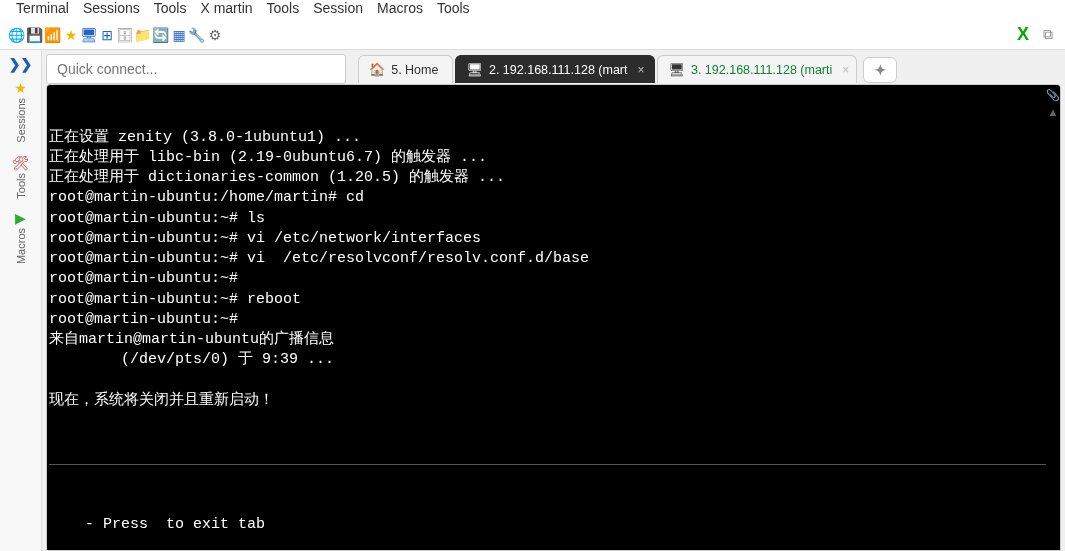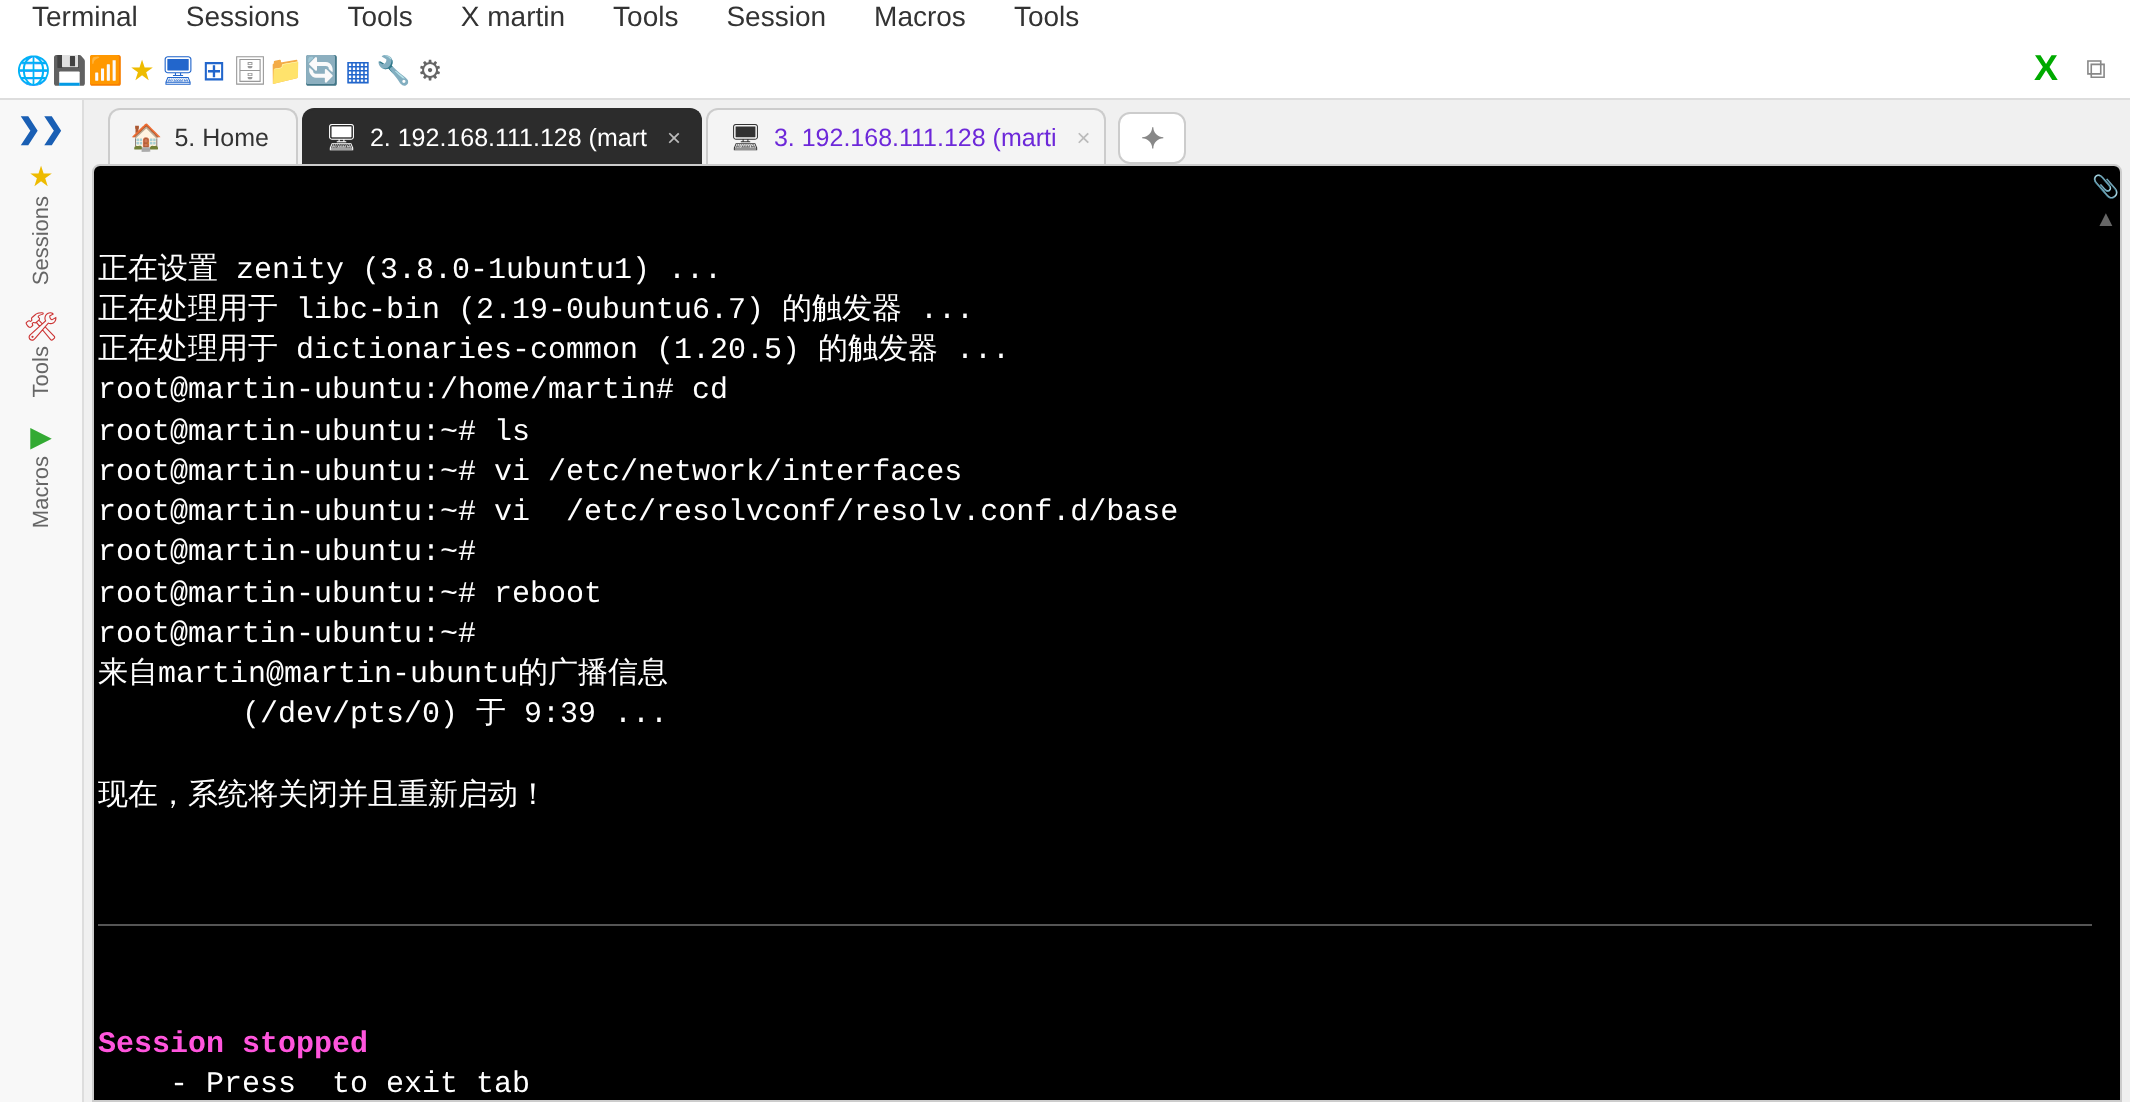--- a/index.html
+++ b/index.html
@@ -7,21 +7,21 @@
       font-family: "Segoe UI", Tahoma, sans-serif;
       font-size: 13px;
       background: #f0f0f0;
       width: 1065px;
       height: 551px;
       overflow: hidden;
       position: relative;
     }
     .menubar {
       display: flex;
-      gap: 24px;
+      gap: 14px;
       padding: 0 16px 4px;
       background: #fff;
       font-size: 14px;
       color: #333;
     }
     .menubar .menu-item { cursor: default; }
     .toolbar {
       display: flex;
       gap: 6px;
       padding: 4px 8px;
@@ -122,21 +122,21 @@
       background: #2c2c2c;
       color: #fff;
       border-color: #2c2c2c;
     }
     .tab .tab-close-x {
       font-size: 12px;
       color: #bbb;
       margin-left: 4px;
     }
     .tab-icon { font-size: 13px; }
-    .tab-red { color: #6d28d9; }
+    .tab-red { color: #15803d; }
     .newtab {
       padding: 4px 10px;
       border: 1px solid #ccc;
       border-radius: 6px;
       background: #fff;
       color: #888;
       font-size: 14px;
       font-weight: bold;
       margin-left: 4px;
     }
@@ -212,20 +212,21 @@
         <span class="side-label">Tools</span>
       </div>
       <div class="side-group">
         <span class="side-icon" style="color: rgb(51, 170, 51);">▶</span>
         <span class="side-label">Macros</span>
       </div>
     </div>
 
   <div class="content-col">
     <div class="quickconnect-row">
+      <input class="quickconnect" placeholder="Quick connect..." style="">
       <div class="tabbar">
           <div class="tab">
             <span class="tab-icon">🏠</span>
             <span>5. Home</span>
           </div>
           <div class="tab active">
             <span class="tab-icon">🖥</span>
             <span>2. 192.168.111.128 (mart</span>
             <span class="tab-close-x">×</span>
           </div>
@@ -249,21 +250,21 @@
 root@martin-ubuntu:~# vi /etc/network/interfaces
 root@martin-ubuntu:~# vi  /etc/resolvconf/resolv.conf.d/base
 root@martin-ubuntu:~#
 root@martin-ubuntu:~# reboot
 root@martin-ubuntu:~#
 来自martin@martin-ubuntu的广播信息
         (/dev/pts/0) 于 9:39 ...
 
 现在，系统将关闭并且重新启动！</div>
           <div class="hr-line"></div>
-          <div class="stopped-block"><div><span class="t-magenta t-bold">Session stopped</span></div><div>    - Press <span class="t-cyan"><return></return></span> to exit tab</div></div>
+          <div class="stopped-block"><div>    - Press <span class="t-cyan"><return></return></span> to exit tab</div></div>
           
         </div>
         <div class="right-gutter">
           <span class="gi">📎</span>
           <span class="gi">▲</span>
         </div>
       </div>
     </div>
   </div>
 </div>

